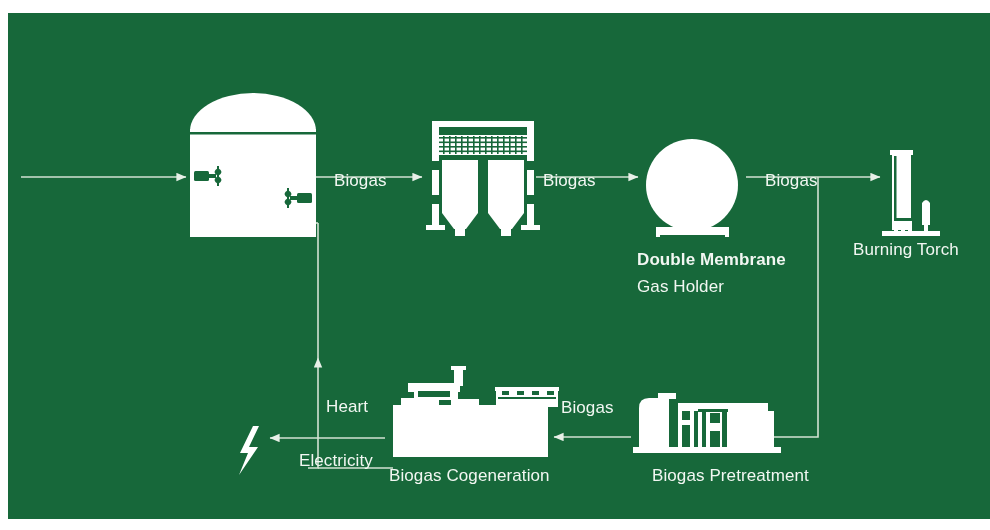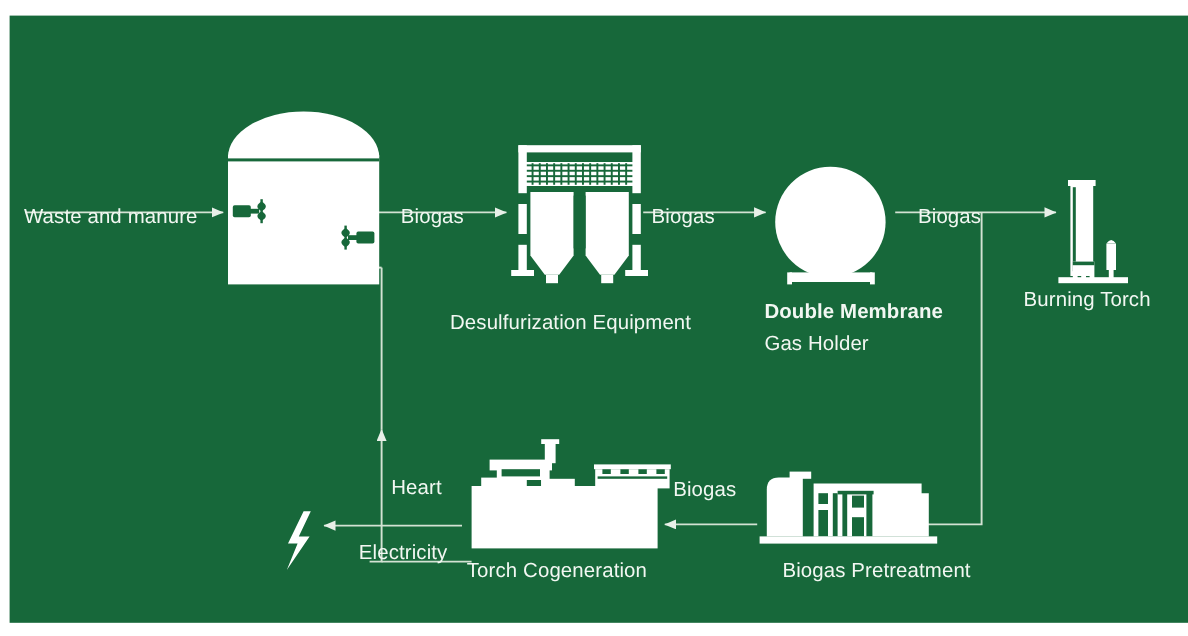--- a/index.html
+++ b/index.html
@@ -245,40 +245,38 @@
         </g>
         <rect x="487" y="374" width="64" height="4"></rect>
       </g>
 
       <g>
         <path d="M245,413 L232,440 L240,440 L231,462 L250,434 L241,434 L251,413 Z" fill="#ffffff"></path>
       </g>
 
     </svg>
 
-    <div class="lbl flow" style="left:12px; top:155px;">Waste and manure</div>
 
     <div class="lbl flow" style="left:326px; top:155px;">Biogas</div>
 
     <div class="lbl flow" style="left:535px; top:155px;">Biogas</div>
 
     <div class="lbl flow" style="left:757px; top:155px;">Biogas</div>
 
-    <div class="lbl caption" style="left:367px; top:243px;">Desulfurization Equipment</div>
 
     <div class="lbl caption" style="left:629px; top:234px;font-weight:bold;">Double Membrane</div>
 
     <div class="lbl caption" style="left:629px; top:261px;">Gas Holder</div>
 
     <div class="lbl caption" style="left:845px; top:224px;">Burning Torch</div>
 
     <div class="lbl flow" style="left:553px; top:382px;">Biogas</div>
 
     <div class="lbl caption" style="left:644px; top:450px;">Biogas Pretreatment</div>
 
-    <div class="lbl caption" style="left:381px; top:450px;">Torch Cogeneration</div>
+    <div class="lbl caption" style="left:381px; top:450px;">Biogas Cogeneration</div>
 
     <div class="lbl flow" style="left:318px; top:381px;">Heart</div>
 
     <div class="lbl flow" style="left:272px; top:435px;margin-left:19px;">Electricity</div>
 
   </div>
 </div>
 
 </body></html>

